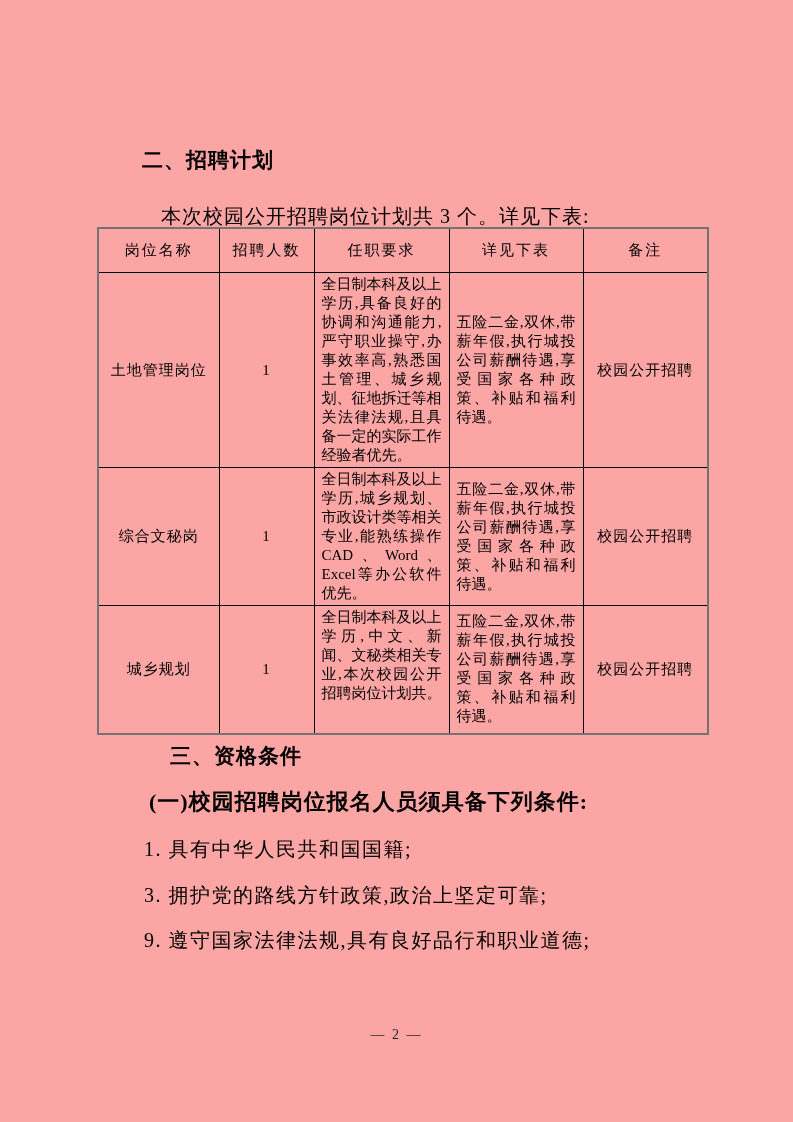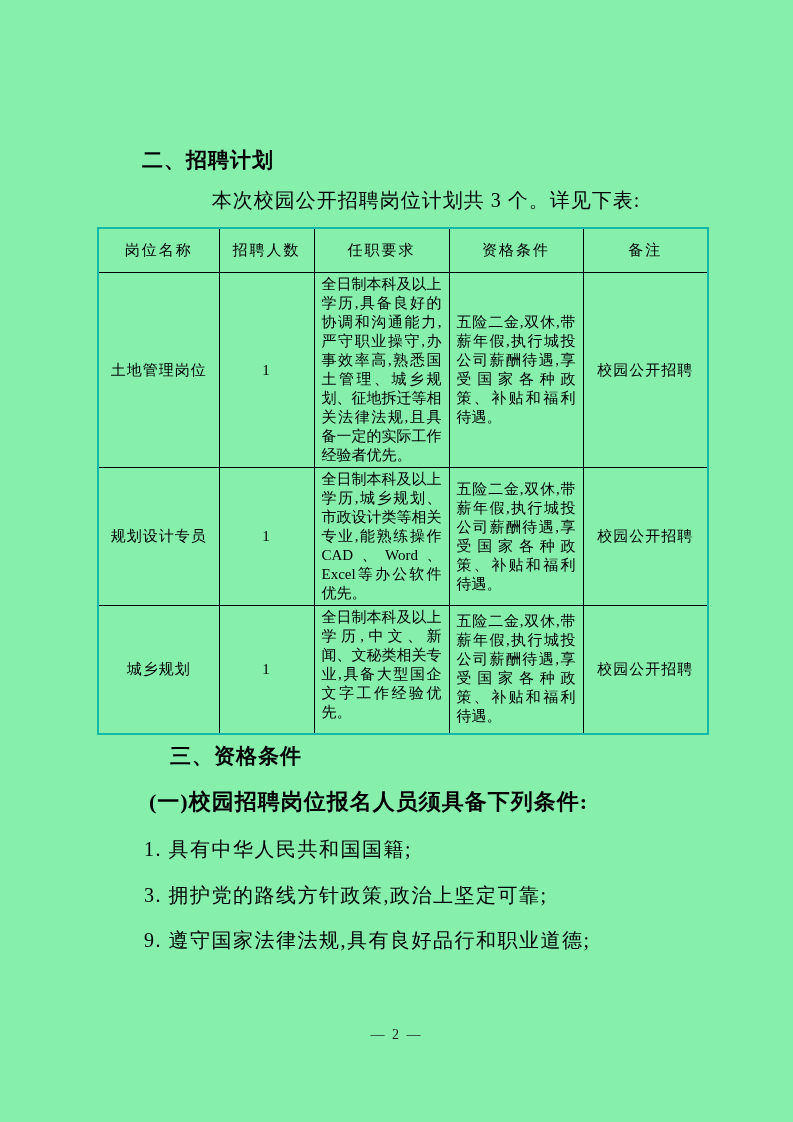--- a/index.html
+++ b/index.html
@@ -1,46 +1,46 @@
 <!DOCTYPE html>
 <html><head>
 <meta charset="utf-8">
 <style>
   html,body { margin:0; padding:0; background:#888; }
   .page {
     position:relative;
     width:793px; height:1122px;
     margin:0 auto;
-    background:#86efac;
+    background:#fca5a5;
     color:#000;
     font-family:"Liberation Serif", serif;
     overflow:hidden;
   }
   .content { position:absolute; left:97px; top:0; width:610px; }
 
   .sec-title {
     position:absolute; left:45px; margin:0;
     font-family:"Liberation Sans", sans-serif;
     font-size:21px; font-weight:bold; letter-spacing:1px;
     white-space:nowrap;
   }
   #sec2 { top:146px; }
   #sec3 { top:742px;margin-left:28px; }
 
   .intro {
-    position:absolute; top:187px; left:0; margin:0; width:610px;
+    position:absolute; top:187px; left:0; margin:16px; width:610px;
     font-size:20px; letter-spacing:1px;
-    text-indent:48px; white-space:nowrap;text-align:center;
+    text-indent:48px; white-space:nowrap;
   }
 
   table.jobs {
     position:absolute; top:227px; left:0;
     width:610px; table-layout:fixed;
     border-collapse:collapse;
-    border:2px solid #14b8a6;
+    border:2px solid #737373;
   }
   table.jobs th, table.jobs td {
     border:1px solid #000;
     font-size:15px; line-height:19px;
     padding:2px 7px;
   }
   table.jobs th {
     font-weight:normal; text-align:center; vertical-align:middle;
     letter-spacing:2px; height:39px;
   }
@@ -87,43 +87,43 @@
           <col style="width:95px">
           <col style="width:135px">
           <col style="width:134px">
           <col style="width:125px">
       </colgroup>
       <thead>
         <tr>
           <th>岗位名称</th>
           <th>招聘人数</th>
           <th>任职要求</th>
-          <th>资格条件</th>
+          <th>详见下表</th>
           <th>备注</th>
         </tr>
       </thead>
       <tbody>
         <tr class="r1">
           <td class="c-pos">土地管理岗位</td>
           <td class="c-num">1</td>
           <td class="c-req">全日制本科及以上学历,具备良好的协调和沟通能力,严守职业操守,办事效率高,熟悉国土管理、城乡规划、征地拆迁等相关法律法规,且具备一定的实际工作经验者优先。</td>
           <td class="c-ben">五险二金,双休,带薪年假,执行城投公司薪酬待遇,享受国家各种政策、补贴和福利待遇。</td>
           <td class="c-note">校园公开招聘</td>
         </tr>
         <tr class="r2">
-          <td class="c-pos">规划设计专员</td>
+          <td class="c-pos">综合文秘岗</td>
           <td class="c-num">1</td>
           <td class="c-req">全日制本科及以上学历,城乡规划、市政设计类等相关专业,能熟练操作CAD、Word、Excel等办公软件优先。</td>
           <td class="c-ben">五险二金,双休,带薪年假,执行城投公司薪酬待遇,享受国家各种政策、补贴和福利待遇。</td>
           <td class="c-note">校园公开招聘</td>
         </tr>
         <tr class="r3">
           <td class="c-pos">城乡规划</td>
           <td class="c-num">1</td>
-          <td class="c-req">全日制本科及以上学历,中文、新闻、文秘类相关专业,具备大型国企文字工作经验优先。</td>
+          <td class="c-req">全日制本科及以上学历,中文、新闻、文秘类相关专业,本次校园公开招聘岗位计划共。</td>
           <td class="c-ben">五险二金,双休,带薪年假,执行城投公司薪酬待遇,享受国家各种政策、补贴和福利待遇。</td>
           <td class="c-note">校园公开招聘</td>
         </tr>
       </tbody>
     </table>
 
     <h2 class="sec-title" id="sec3">三、资格条件</h2>
 
     <h3 class="sub-heading">(一)校园招聘岗位报名人员须具备下列条件:</h3>
 

